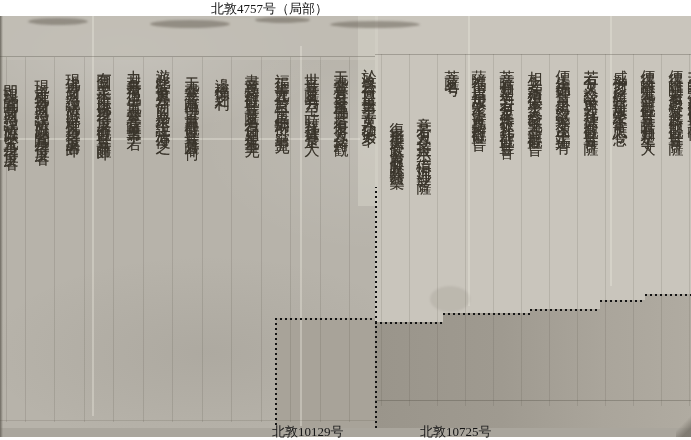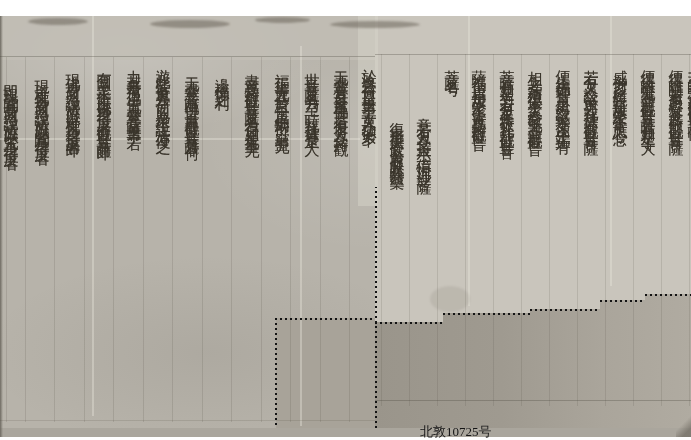--- a/index.html
+++ b/index.html
@@ -52,20 +52,21 @@
   .dotted.h{height:2px;background:repeating-linear-gradient(90deg,#141414 0 2px,transparent 2px 5px);}
   .dotted.v{width:2px;background:repeating-linear-gradient(0deg,#141414 0 2px,transparent 2px 5px);}
   #corner-shade{left:676px;top:400px;width:15px;height:21px;
     background:linear-gradient(135deg,transparent 40%,rgba(95,90,81,.55) 75%);}
 </style>
 </head>
 <body>
 
 <div id="stage" style="--ink: #3a352b; --cap: #151515;">
 
+  <div class="caption top" style="left:211px;">北敦4757号（局部）</div>
 
   <div id="photo">
     <div class="region" id="tex"></div>
     <div class="region" id="topleft-light"></div>
     <div class="region" id="right-pale"></div>
     <div class="region" id="bd10725"></div>
     <div class="region" id="bd10129"></div>
     <div class="region" id="bottom-strip"></div>
     <div class="region" id="left-edge"></div>
     <div class="region" id="seam"></div>
@@ -122,14 +123,15 @@
         <div class="dotted v" style="left: 375px; top: 171px; height: 241px;"></div>
         <div class="dotted h" style="left: 375px; top: 306px; width: 68px;"></div>
         <div class="dotted h" style="left: 443px; top: 297px; width: 87px;"></div>
         <div class="dotted h" style="left: 530px; top: 293px; width: 70px;"></div>
         <div class="dotted h" style="left: 600px; top: 284px; width: 45px;"></div>
         <div class="dotted h" style="left: 645px; top: 278px; width: 46px;"></div>
       </div>
     <div class="region" id="corner-shade"></div>
   </div>
 
+  <div class="caption bottom" style="left:272px;">北敦10129号</div>
   <div class="caption bottom" style="left:420px;">北敦10725号</div>
 </div>
 
 </body></html>

